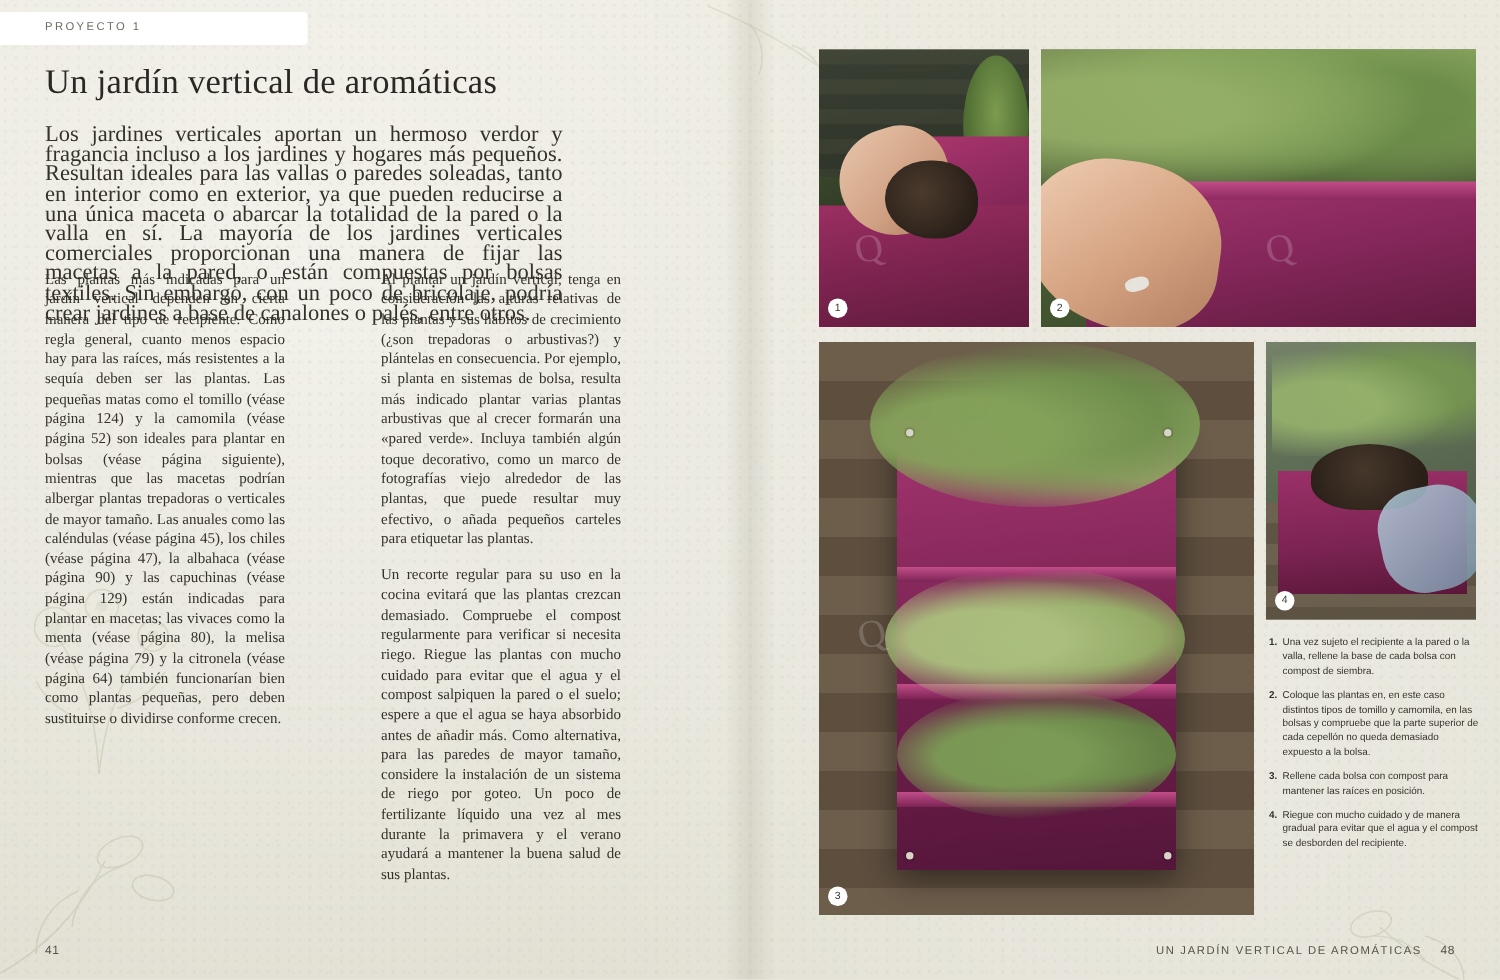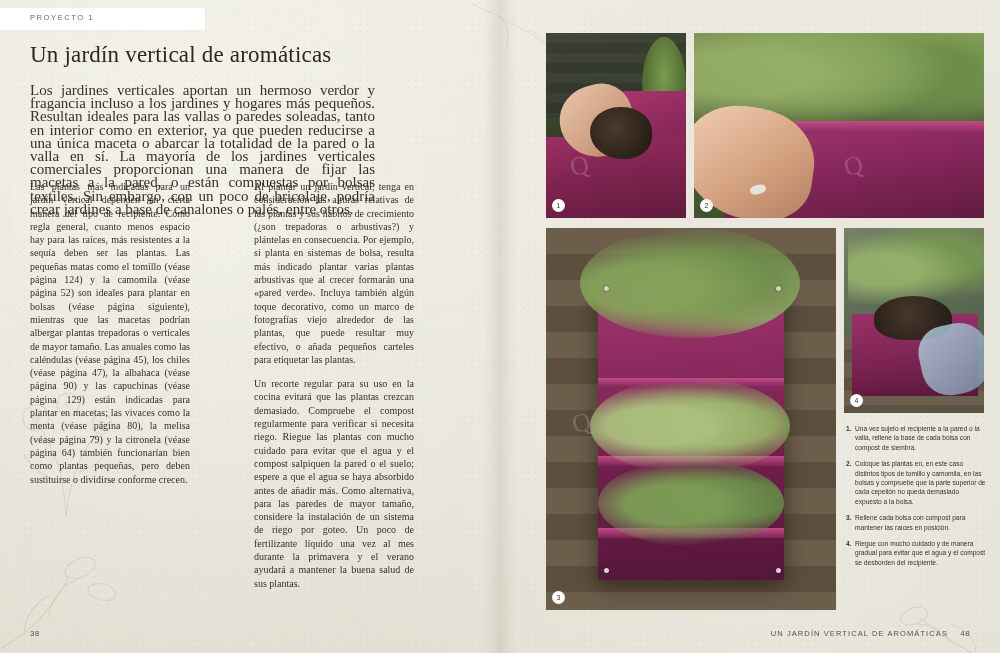--- a/index.html
+++ b/index.html
@@ -417,21 +417,21 @@
 
   <div class="col left">
     <p>Las plantas más indicadas para un jardín vertical dependen en cierta manera del tipo de recipiente. Como regla general, cuanto menos espacio hay para las raíces, más resistentes a la sequía deben ser las plantas. Las pequeñas matas como el tomillo (véase página 124) y la camomila (véase página 52) son ideales para plantar en bolsas (véase página siguiente), mientras que las macetas podrían albergar plantas trepadoras o verticales de mayor tamaño. Las anuales como las caléndulas (véase página 45), los chiles (véase página 47), la albahaca (véase página 90) y las capuchinas (véase página 129) están indicadas para plantar en macetas; las vivaces como la menta (véase página 80), la melisa (véase página 79) y la citronela (véase página 64) también funcionarían bien como plantas pequeñas, pero deben sustituirse o dividirse conforme crecen.</p>
   </div>
 
   <div class="col right">
     <p>Al plantar un jardín vertical, tenga en consideración las alturas relativas de las plantas y sus hábitos de crecimiento (¿son trepadoras o arbustivas?) y plántelas en consecuencia. Por ejemplo, si planta en sistemas de bolsa, resulta más indicado plantar varias plantas arbustivas que al crecer formarán una «pared verde». Incluya también algún toque decorativo, como un marco de fotografías viejo alrededor de las plantas, que puede resultar muy efectivo, o añada pequeños carteles para etiquetar las plantas.</p>
     <p>Un recorte regular para su uso en la cocina evitará que las plantas crezcan demasiado. Compruebe el compost regularmente para verificar si necesita riego. Riegue las plantas con mucho cuidado para evitar que el agua y el compost salpiquen la pared o el suelo; espere a que el agua se haya absorbido antes de añadir más. Como alternativa, para las paredes de mayor tamaño, considere la instalación de un sistema de riego por goteo. Un poco de fertilizante líquido una vez al mes durante la primavera y el verano ayudará a mantener la buena salud de sus plantas.</p>
   </div>
 
-  <div class="folio left-folio">38</div>
+  <div class="folio left-folio">41</div>
 
   <div class="photo" id="photo-1">
     <div class="bg"></div>
     <div class="fence"></div>
     <div class="leafa"></div>
     <div class="pouch2"></div>
     <div class="pouch"></div>
     <div class="hand"></div>
     <div class="soil"></div>
     <div class="wm" style="left:24px; top:118px;">Q</div>

